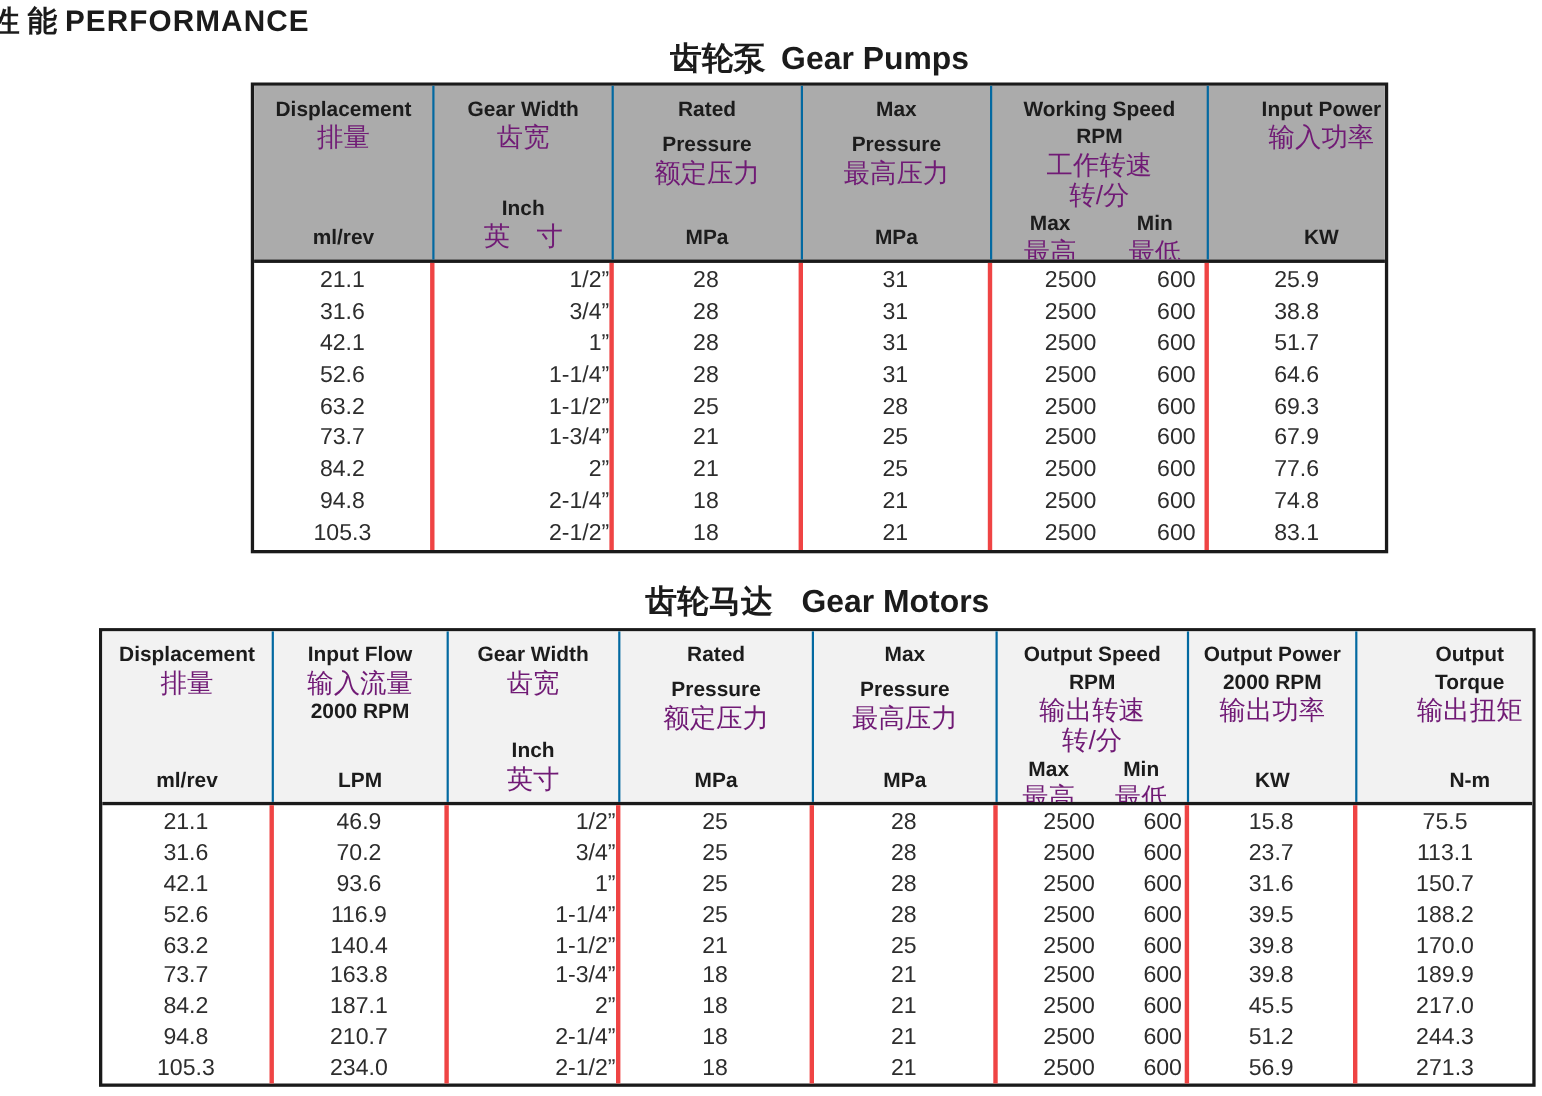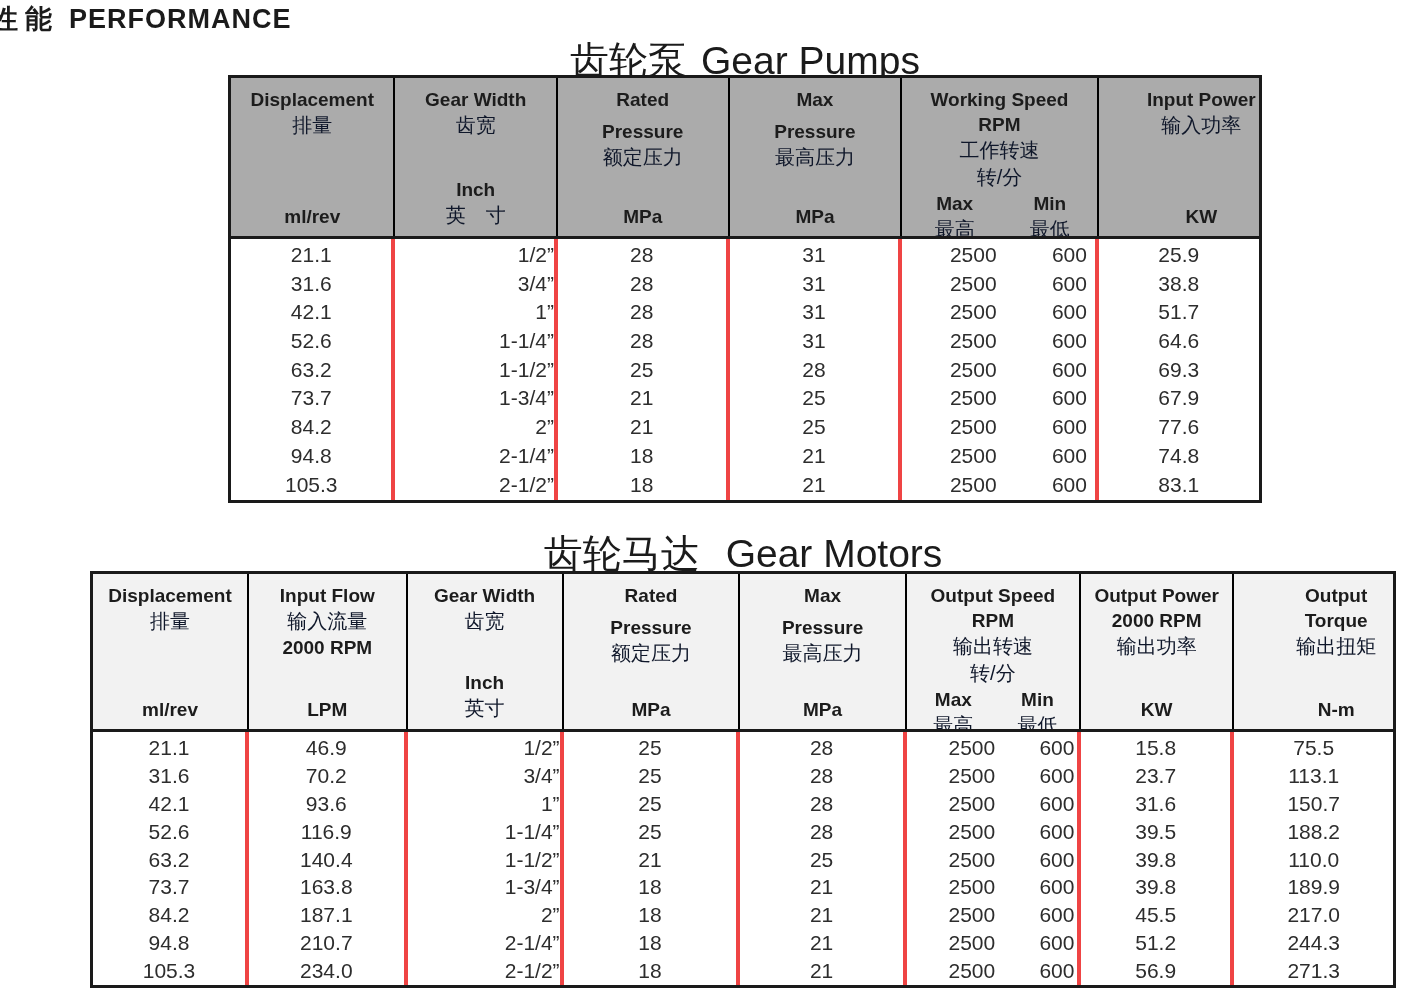--- a/index.html
+++ b/index.html
@@ -9,24 +9,24 @@
     color:#222;position:relative;
   }
   .page{position:relative;width:1402px;height:996px;background:#fff;}
 
   
   .page-title{
     position:absolute;left:-9px;top:1px;
     font-size:27px;font-weight:bold;color:#1b1b1b;white-space:nowrap;
   }
   .page-title .zh{letter-spacing:7px;}
-  .page-title .en{margin-left:10px;letter-spacing:1px;}
+  .page-title .en{letter-spacing:1px;}
 
   .tbl-title{
-    position:absolute;text-align:center;font-size:39px;font-weight:normal;color:#1b1b1b;
+    position:absolute;text-align:center;font-size:29px;font-weight:bold;color:#1b1b1b;
     white-space:nowrap;
   }
   .tbl-title.pumps{left:228px;width:1034px;top:34px;}
   .tbl-title.motors{left:90px;width:1306px;top:527px;}
   .tbl-title .en{margin-left:14px;}
   .tbl-title.motors .en{margin-left:26px;}
 
   
   .tbl{
     position:absolute;border:3px solid #1a1a1a;background:#fff;box-sizing:border-box;
@@ -34,25 +34,25 @@
   .tbl.pumps{left:228px;top:75px;width:1034px;height:428px;}
   .tbl.motors{left:90px;top:571px;width:1306px;height:417px;}
 
   .thead{display:grid;border-bottom:3px solid #1a1a1a;box-sizing:border-box;}
   .pumps .thead{height:161px;background:#ababab;grid-template-columns:16% 15.8% 16.7% 16.8% 19.1% 15.6%;}
   .motors .thead{height:158px;background:#f2f2f2;grid-template-columns:12% 12.2% 12% 13.6% 12.8% 13.4% 11.8% 12.2%;}
 
   .hcell{
     display:flex;flex-direction:column;justify-content:space-between;
     padding:9px 2px 7px;text-align:center;box-sizing:border-box;
-    border-right:2px solid #000000;overflow:hidden;
+    border-right:2px solid #0369a1;overflow:hidden;
   }
   .hcell:last-child{border-right:none;margin-left:45px;}
   .hen{font-size:19px;font-weight:bold;line-height:25px;color:#1c1c1c;}
-  .hzh{font-size:20px;line-height:27px;color:#0f172a;}
+  .hzh{font-size:24px;line-height:27px;color:#701a75;}
   .gap{margin-top:7px;}
 
   .subcols{display:grid;grid-template-columns:53% 47%;}
   .subcols .sub{text-align:center;}
 
   .tbody{display:grid;box-sizing:border-box;}
   .pumps .tbody{height:261px;grid-template-columns:16% 15.8% 16.7% 16.8% 19.1% 15.6%;}
   .motors .tbody{height:253px;grid-template-columns:12% 12.2% 12% 13.6% 12.8% 13.4% 11.8% 12.2%;}
 
   .bcol{
@@ -396,21 +396,21 @@
           <div class="cellv">39.8</div>
           <div class="cellv">45.5</div>
           <div class="cellv">51.2</div>
           <div class="cellv">56.9</div>
         </div>
       <div class="bcol">
           <div class="cellv">75.5</div>
           <div class="cellv">113.1</div>
           <div class="cellv">150.7</div>
           <div class="cellv">188.2</div>
-          <div class="cellv">110.0</div>
+          <div class="cellv">170.0</div>
           <div class="cellv">189.9</div>
           <div class="cellv">217.0</div>
           <div class="cellv">244.3</div>
           <div class="cellv">271.3</div>
         </div>
     </div>
   </div>
 
 </div>
 

